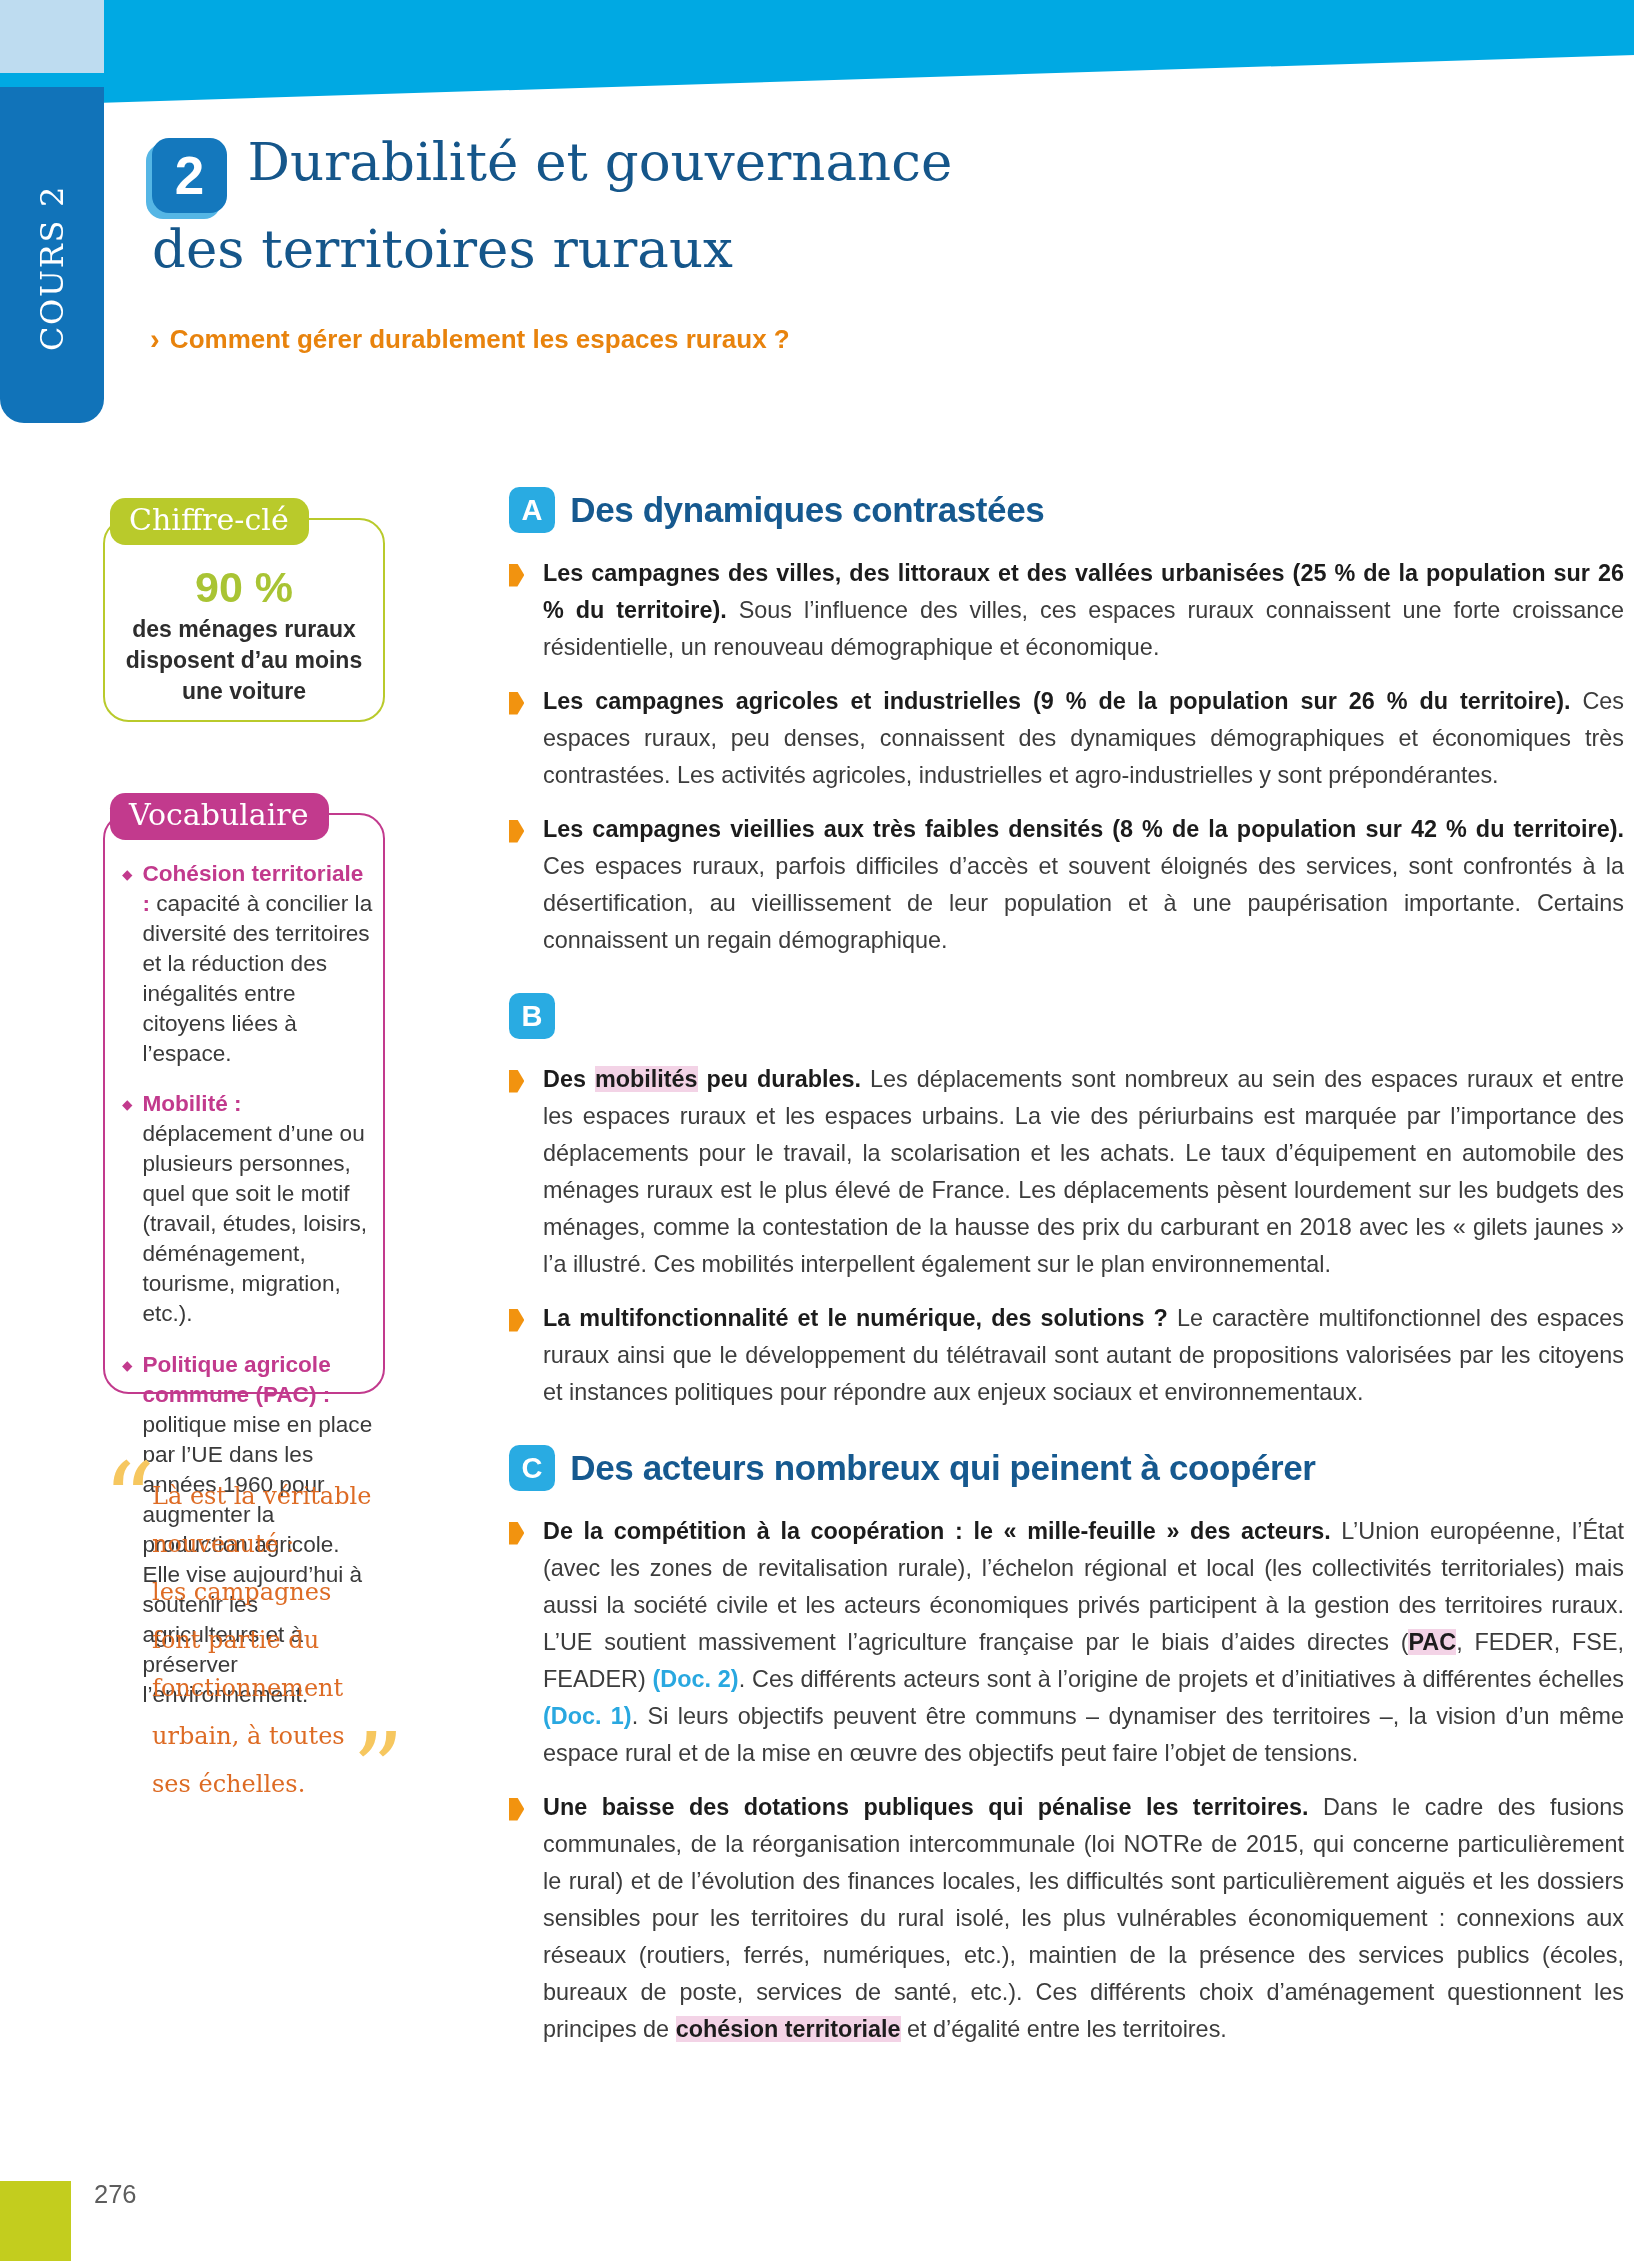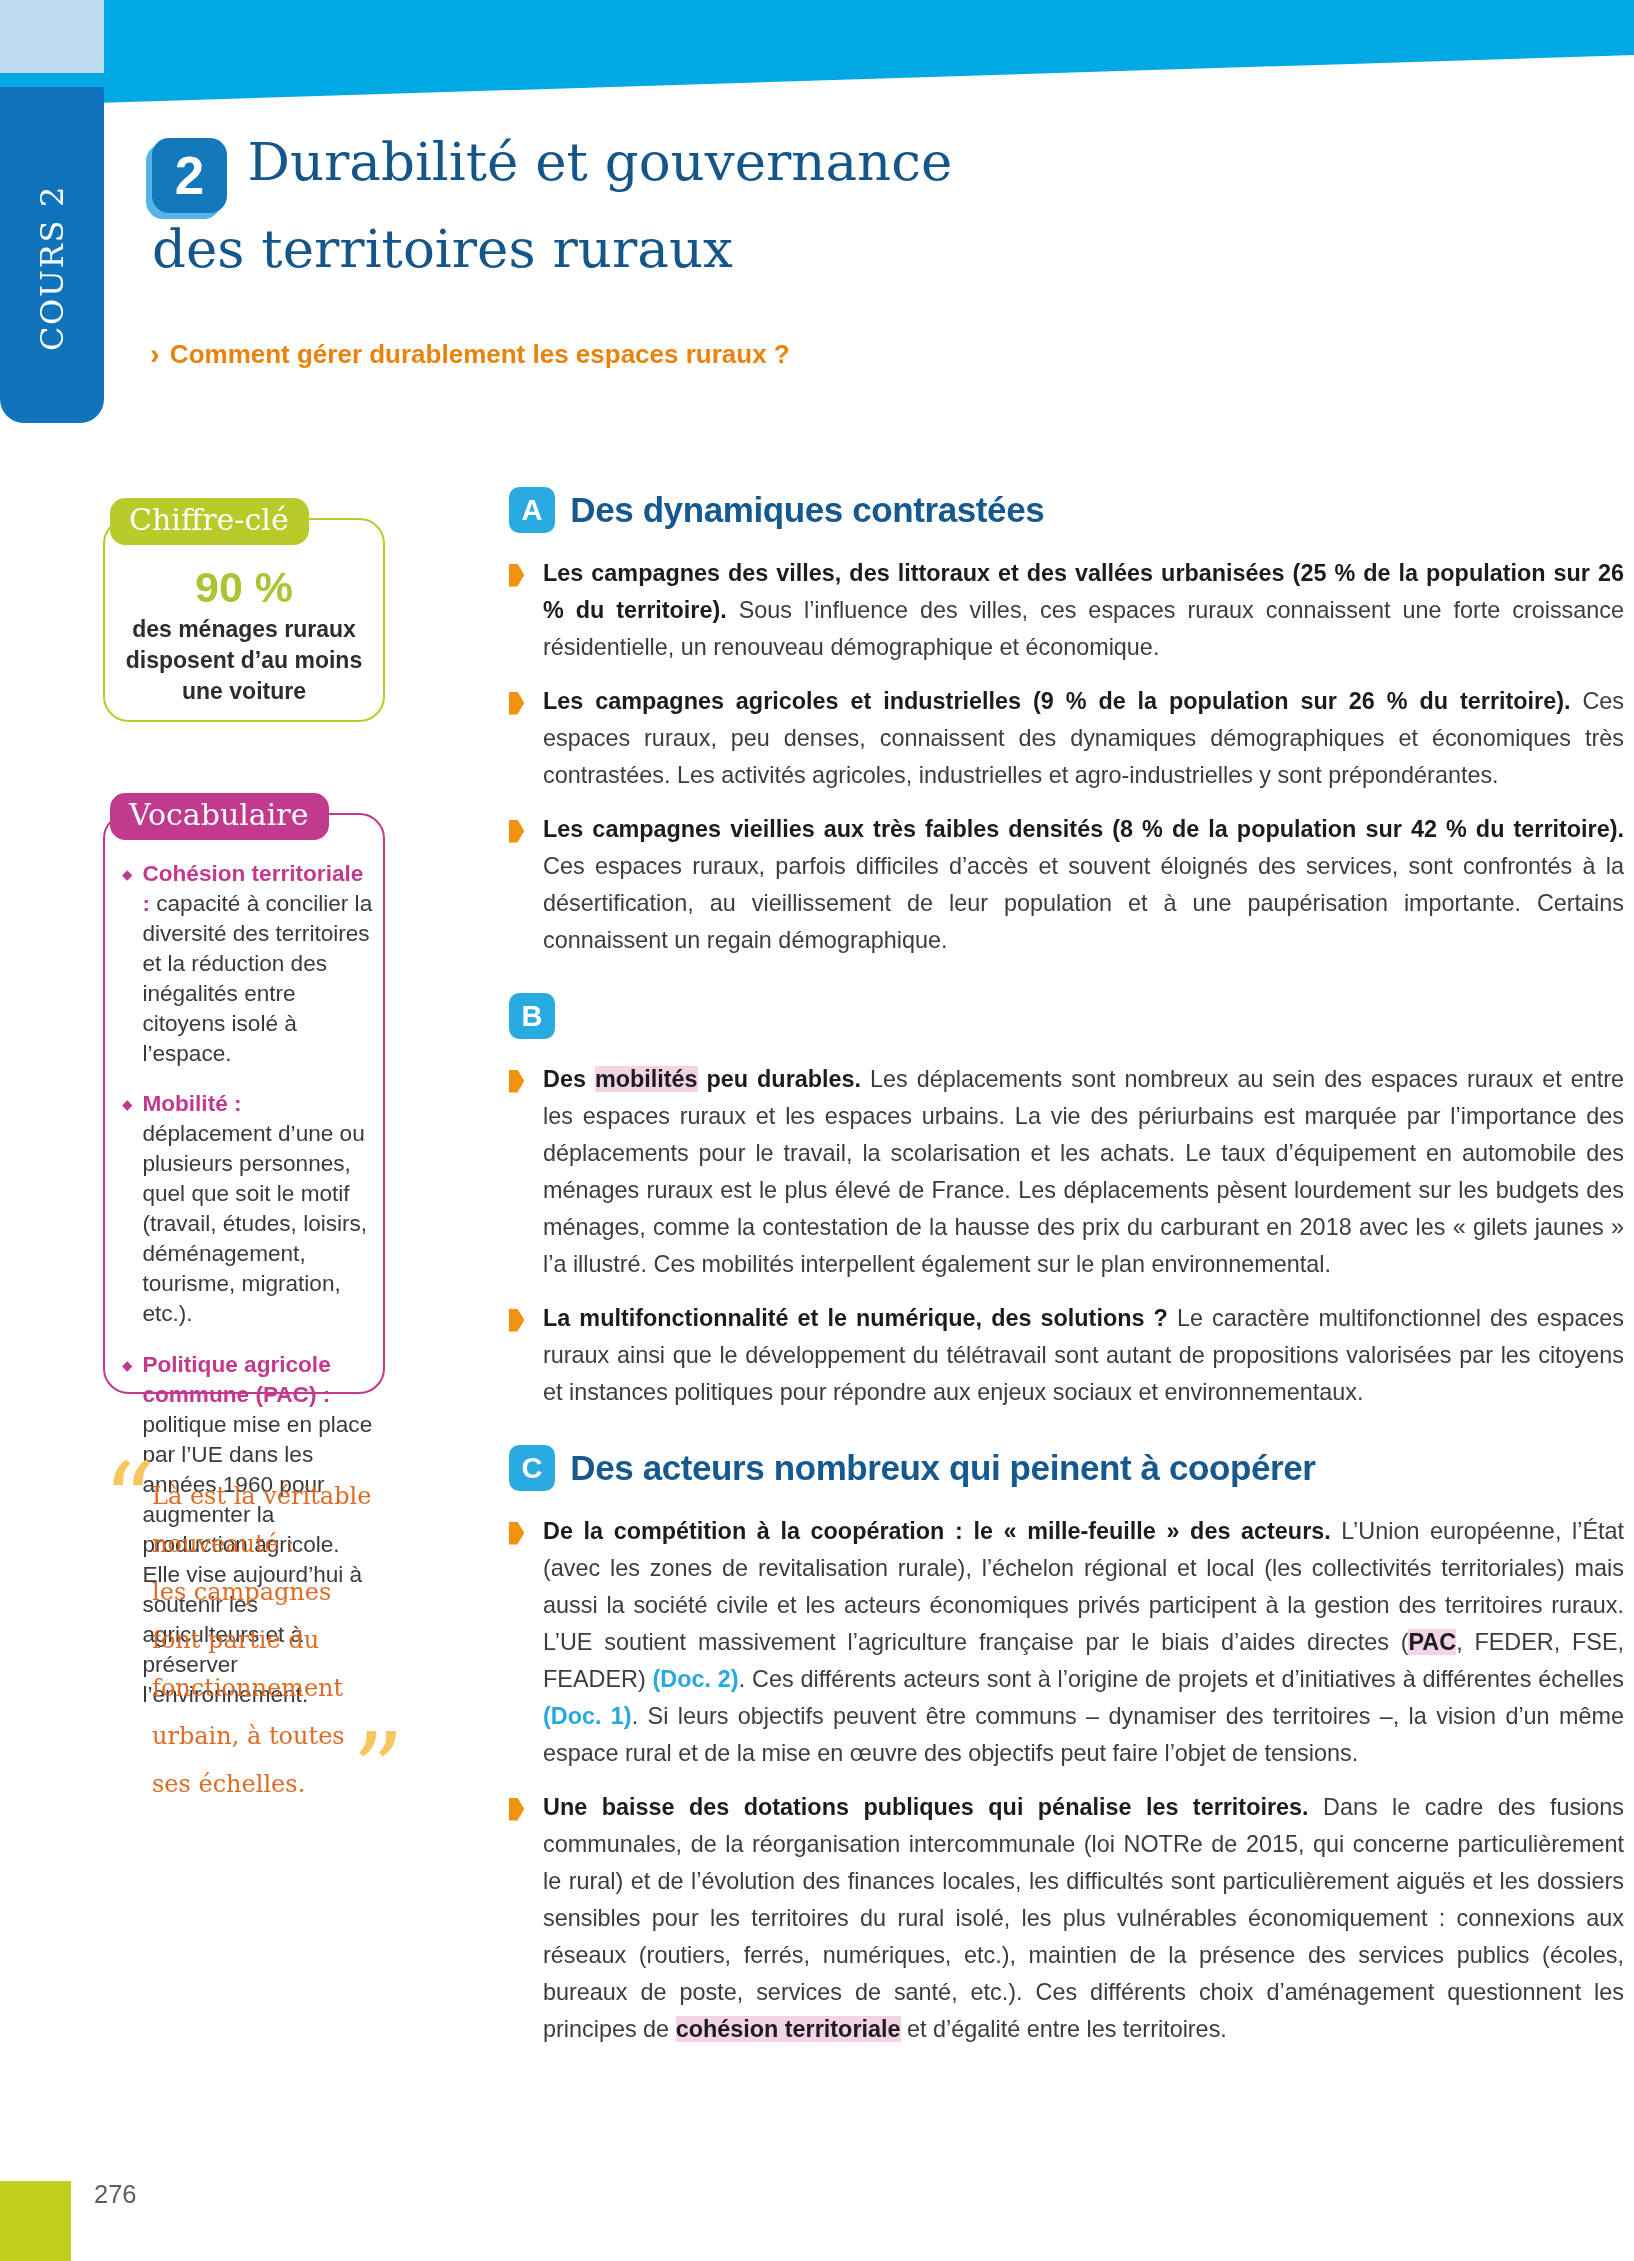--- a/index.html
+++ b/index.html
@@ -45,21 +45,21 @@
     display:inline-block;width:75px;height:75px;
     background:#1478bd;border-radius:17px;
     box-shadow:-6px 6px 0 #55b6e5;
     color:#fff;text-align:center;
     font-family:"Liberation Sans",sans-serif;
     font-weight:bold;font-size:53px;line-height:75px;
     margin-right:20.4px;vertical-align:-13.6px;
   }
   .title-text{white-space:pre-line;}
   .question{
-    position:absolute;left:150px;top:337px;
+    position:absolute;left:150px;top:322px;
     color:#e8830d;font-weight:bold;font-size:26px;
   }
   .chev{display:inline-block;margin-right:10.2px;font-size:29px;transform:translateY(0.9px);}
   
   .side-box{
     position:absolute;left:103px;width:282px;
     border-radius:25.5px;box-sizing:border-box;
     background:#fff;
   }
   .box-label{
@@ -155,21 +155,21 @@
   <div class="key-value">90 %</div>
   <div class="key-caption">des ménages ruraux
 disposent d’au moins
 une voiture</div>
 </aside>
 
 <aside class="side-box vocab-box">
   <span class="box-label">Vocabulaire</span>
 
   <div class="vocab-entry">
-    <span class="diamond">◆</span><b class="vterm">Cohésion territoriale :</b><span> capacité à concilier la diversité des territoires et la réduction des inégalités entre citoyens isolé à l’espace.</span>
+    <span class="diamond">◆</span><b class="vterm">Cohésion territoriale :</b><span> capacité à concilier la diversité des territoires et la réduction des inégalités entre citoyens liées à l’espace.</span>
   </div>
 
   <div class="vocab-entry">
     <span class="diamond">◆</span><b class="vterm">Mobilité :</b><span> déplacement d’une ou plusieurs personnes, quel que soit le motif (travail, études, loisirs, déménagement, tourisme, migration, etc.).</span>
   </div>
 
   <div class="vocab-entry">
     <span class="diamond">◆</span><b class="vterm">Politique agricole commune (PAC) :</b><span> politique mise en place par l’UE dans les années 1960 pour augmenter la production agricole. Elle vise aujourd’hui à soutenir les agriculteurs et à préserver l’environnement.</span>
   </div>
 </aside>

